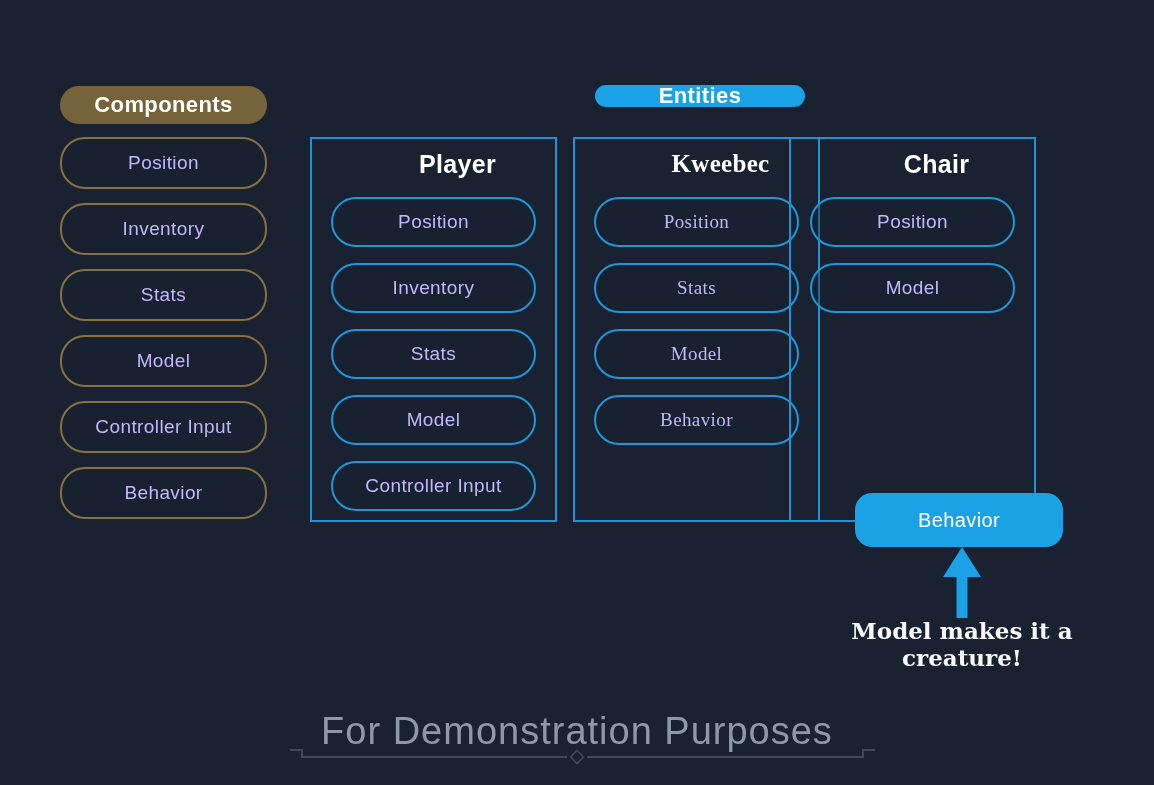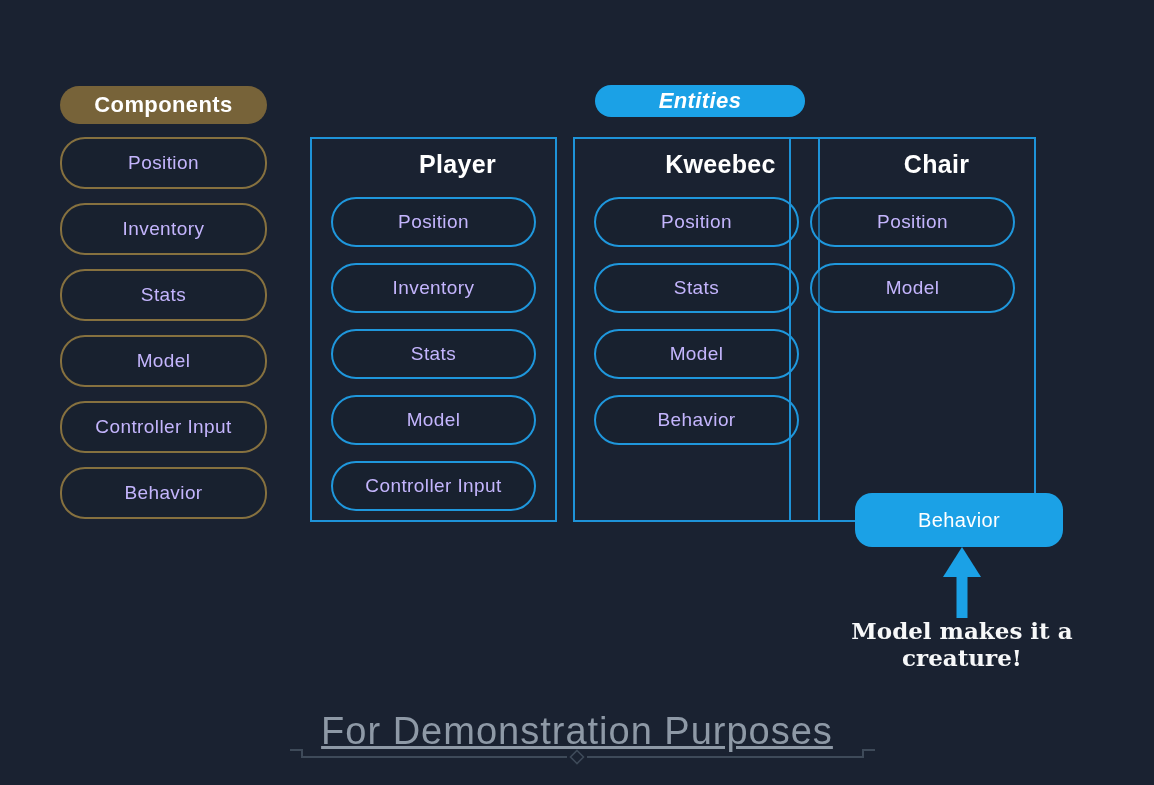--- a/index.html
+++ b/index.html
@@ -21,21 +21,21 @@
     display: flex; align-items: center; justify-content: center;
     border-radius: 19px;
     font-weight: bold;
     font-size: 22px;
     color: #ffffff;
     letter-spacing: 0.4px;
   }
   .tag-gold { background: #776339; }
   .tag-blue { background: #1ba1e6; }
   .tag-components { left: 60px; top: 86px; width: 207px; height: 38px; }
-  .tag-entities   { left: 595px; top: 85px; width: 210px; height: 32px; font-style: italic; }
+  .tag-entities   { left: 595px; top: 85px; width: 210px; height: 22px; }
 
   
   .pill {
     display: flex; align-items: center; justify-content: center;
     box-sizing: border-box;
     font-size: 19px;
     color: #c4b5fd;
     letter-spacing: 0.4px;
     border-radius: 25px;
     background: rgba(22, 31, 45, 0.35);
@@ -51,21 +51,21 @@
   
   .entity-box {
     position: absolute;
     top: 137px;
     width: 247px;
     height: 385px;
     box-sizing: border-box;
     border: 2px solid #1e93d8;
   }
   .box-player  { left: 310px; }
-  .box-kweebec { left: 573px; }
+  .box-kweebec { left: 573px; font-family: Liberation Serif, serif; }
   .box-chair   { left: 789px; }
   .entity-title {
     position: absolute;
     left: 0; top: 11px; width: 100%;
     text-align: center;
     font-weight: bold;
     font-size: 25px;
     color: #ffffff;
     letter-spacing: 0.3px;
     padding-left: 24px;
@@ -103,21 +103,20 @@
   }
 
   
   .footer-title {
     left: 277px; top: 710px; width: 600px;
     text-align: center;
     font-size: 38px;
     font-weight: 400;
     color: #8e99a6;
     letter-spacing: 1px;
-    text-decoration: underline;
   }
   .divider { left: 290px; top: 746px; width: 585px; height: 22px; }
 </style>
 </head>
 <body>
 
 <div class="stage">
 
   <div class="abs tag tag-gold tag-components">Components</div>
 

